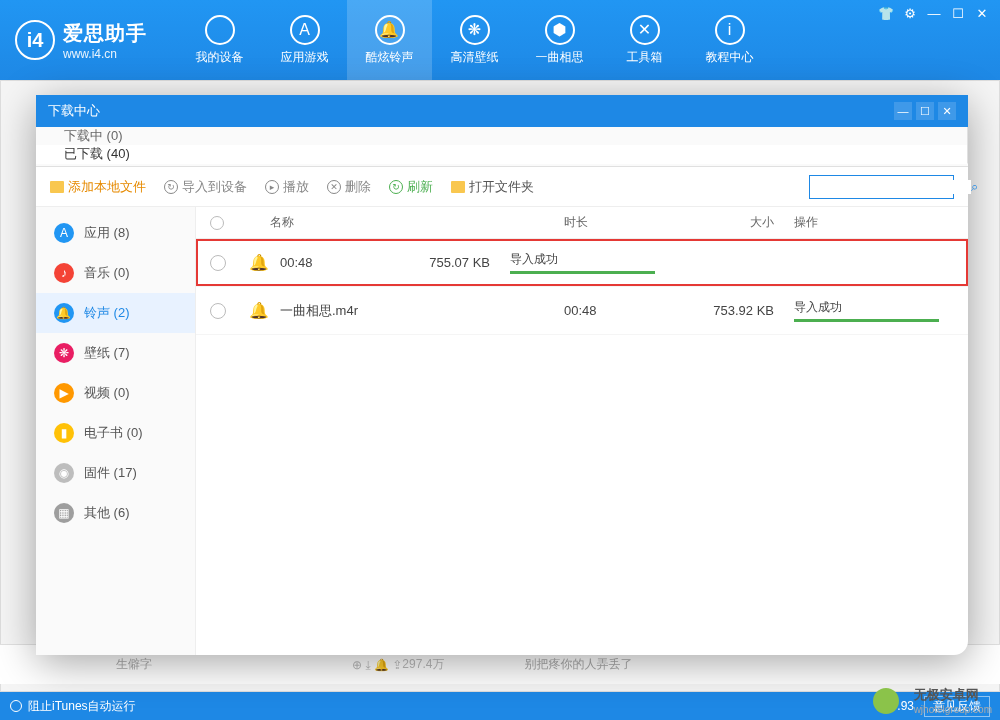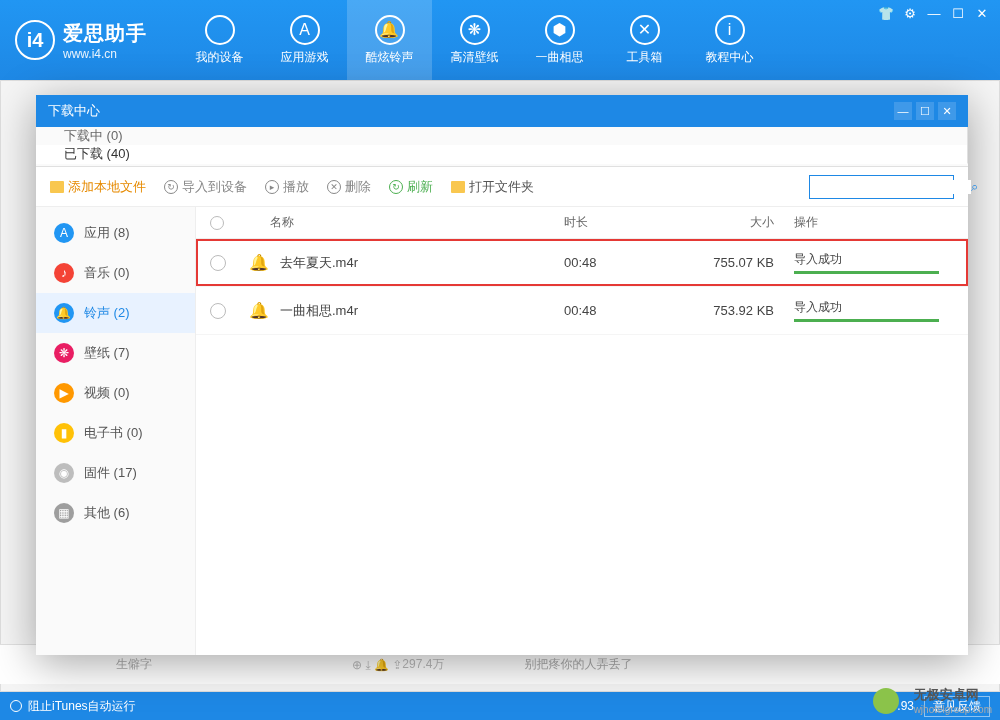--- a/index.html
+++ b/index.html
@@ -27,21 +27,21 @@
 
 .bottom-bar { position: absolute; bottom: 0; left: 0; right: 0; height: 28px; background: #1e88e5; color: #fff; display: flex; align-items: center; font-size: 12px; padding: 0 10px; }
 .bottom-left { display: flex; align-items: center; gap: 6px; }
 .bottom-right { margin-left: auto; display: flex; align-items: center; gap: 10px; }
 .feedback-btn { border: 1px solid rgba(255,255,255,.5); padding: 1px 8px; cursor: pointer; }
 
 .player-bar { position: absolute; bottom: 36px; left: 0; right: 0; height: 40px; background: #fff; border-top: 1px solid #e0e0e0; display: flex; align-items: center; padding: 0 116px; font-size: 12px; color: #888; }
 .player-bar .song { color: #aaa; }
 
 
-.dialog { position: absolute; left: 36px; top: 95px; width: 932px; height: 560px; background: #fff; box-shadow: 0 8px 40px rgba(0,0,0,.35); z-index: 100; display: flex; flex-direction: column; }
+.dialog { position: absolute; left: 36px; top: 95px; width: 932px; height: 560px; background: #fff; box-shadow: 0 8px 40px rgba(0,0,0,.35); z-index: 100; display: flex; flex-direction: column; border-radius: 14px; }
 .dialog-title { height: 32px; background: #1e88e5; color: #fff; display: flex; align-items: center; padding: 0 12px; font-size: 13px; }
 .dialog-ctrls { margin-left: auto; display: flex; gap: 4px; }
 .dialog-ctrls span { width: 18px; height: 18px; background: rgba(255,255,255,.15); display: flex; align-items: center; justify-content: center; font-size: 11px; cursor: pointer; }
 
 .dialog-tabs { height: 40px; display: flex; border-bottom: 1px solid #e0e0e0; background: #fafafa; flex-direction: column; }
 .dialog-tab { padding: 0 28px; display: flex; align-items: center; font-size: 13px; color: #666; cursor: pointer; border-right: 1px solid #e0e0e0; }
 .dialog-tab.active { background: #fff; color: #333; border-bottom: 1px solid #fff; margin-bottom: -1px; }
 
 .toolbar { height: 40px; display: flex; align-items: center; padding: 0 14px; gap: 18px; border-bottom: 1px solid #eee; font-size: 13px; color: #888; }
 .toolbar-item { display: flex; align-items: center; gap: 4px; cursor: pointer; }
@@ -238,21 +238,20 @@
         <div class="col-dur">时长</div>
         <div class="col-size">大小</div>
         <div class="col-op">操作</div>
       </div>
       <div id="rows">
           <div class="row highlighted">
     <div class="col-check">
               <div class="checkbox"></div>
             </div>
     <div class="ringtone-icon">🔔</div>
-    <div class="col-name">去年夏天.m4r</div>
     <div class="col-dur">00:48</div>
     <div class="col-size">755.07 KB</div>
     <div class="col-op">
       <div class="status">导入成功</div>
       <div class="progress"></div>
     </div>
           </div>
           <div class="row">
     <div class="col-check">
               <div class="checkbox"></div>

